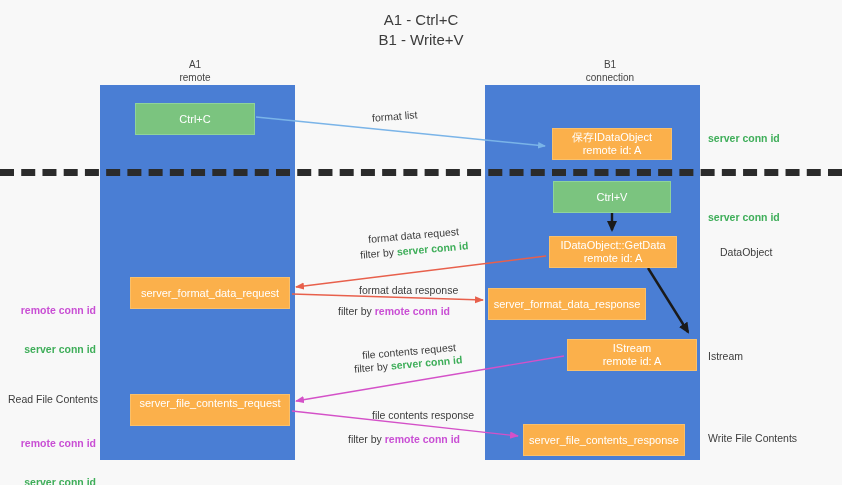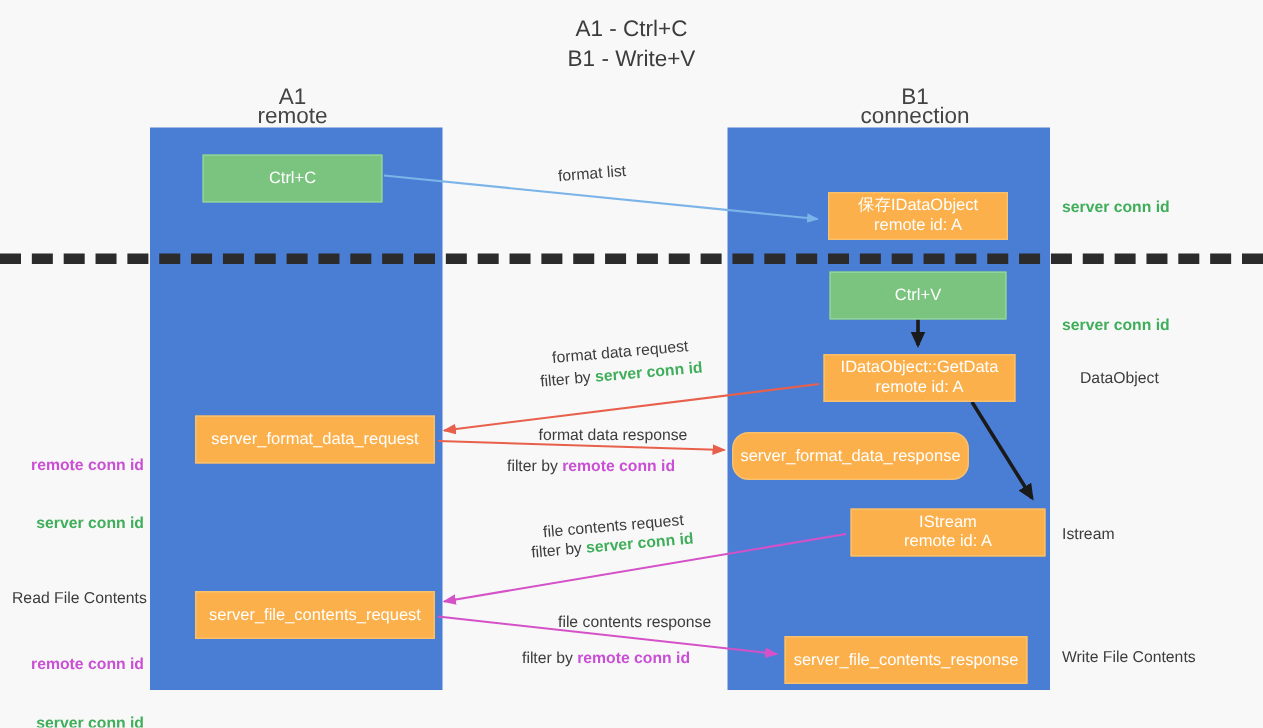--- a/index.html
+++ b/index.html
@@ -18,21 +18,21 @@
   #title{
     left:0;top:10px;width:842px;
     text-align:center;
     font-size:15px;line-height:20px;
     color:#3c3c3c;
   }
   #title div{white-space:pre;}
 
   
   .lane-head{
-    text-align:center;font-size:15px;line-height:13px;color:#444;
+    text-align:center;font-size:10px;line-height:13px;color:#444;
   }
   #lane-a-head{left:120px;top:58px;width:150px;}
   #lane-b-head{left:510px;top:58px;width:200px;}
 
   
   .lane{background:#4a7ed4;}
   #lane-a{left:100px;top:85px;width:195px;height:375px;}
   #lane-b{left:485px;top:85px;width:215px;height:375px;}
 
   
@@ -47,22 +47,22 @@
   }
   .green{background:#7bc47f;border:1px solid #8fd39a;}
   .orange{background:#fbb04b;border:1px solid #f9c06b;}
 
   #n-ctrlc{left:135px;top:103px;width:120px;height:28px;}
   #n-save-ido{left:552px;top:128px;width:120px;height:30px;}
   #n-ctrlv{left:553px;top:181px;width:118px;height:26px;}
   #n-getdata{left:549px;top:236px;width:128px;height:31px;}
   #n-istream{left:567px;top:339px;width:130px;height:31px;}
   #n-sfdreq{left:130px;top:277px;width:160px;height:24px;}
-  #n-sfdresp{left:488px;top:288px;width:158px;height:24px;border-radius:11px;}
-  #n-sfcreq{left:130px;top:394px;width:160px;height:24px;}
+  #n-sfdresp{left:488px;top:288px;width:158px;height:24px;}
+  #n-sfcreq{left:130px;top:394px;width:160px;height:24px;justify-content:flex-end;}
   #n-sfcresp{left:523px;top:424px;width:162px;height:24px;}
 
   
   .cap{font-size:10.5px;line-height:13px;white-space:pre;}
   .cap-green{color:#3fae5a;font-weight:bold;}
   .cap-mag{color:#c94fd4;font-weight:bold;}
   .cap-plain{color:#3c3c3c;}
 
   #cap-scid-1{left:708px;top:132px;}
   #cap-scid-2{left:708px;top:211px;}

